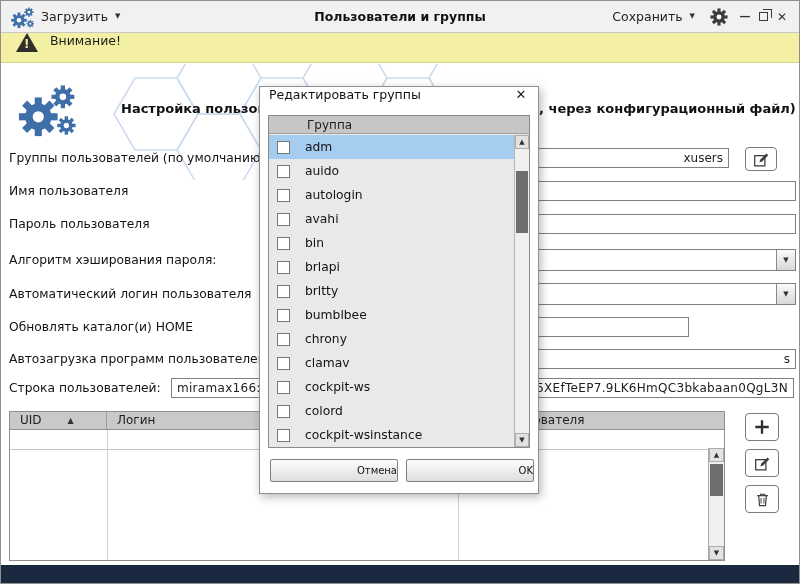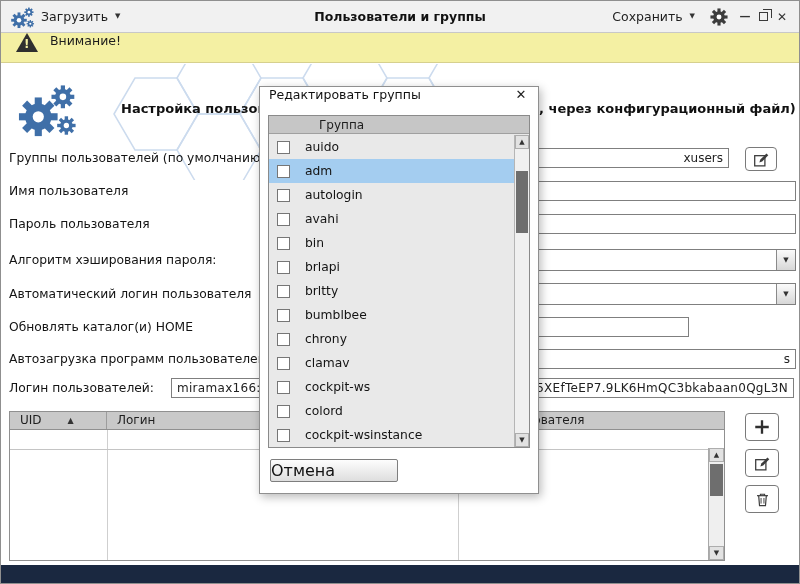--- a/index.html
+++ b/index.html
@@ -82,28 +82,28 @@
   .utable .sb-thumb { top:16px; height:32px; }
 
   
   .bottombar { position:absolute; left:0; right:0; bottom:0; height:18px; background:#1a2840; z-index:6; }
 
   
   .dialog { position:absolute; left:258px; top:85px; width:280px; height:408px; background:#fff; border:1px solid #8f8f8f; box-shadow:2px 3px 9px rgba(0,0,0,.28); z-index:30; }
   .dlg-title { height:26px; display:flex; align-items:flex-start; padding:0 9px; font-size:12.5px; color:#111; }
   .dlg-close { margin-left:auto; font-size:13px; color:#222; width:16px; text-align:center; cursor:default; }
   .dlg-list { position:absolute; left:8px; right:8px; top:28px; height:333px; border:1px solid #8a8a8a; background:#e9e9e9; overflow:hidden; }
-  .dlg-head { height:18px; line-height:18px; background:#c6c6c6; border-bottom:1px solid #a0a0a0; padding-left:50px; font-size:12px; color:#1e1e1e; }
+  .dlg-head { height:18px; line-height:18px; background:#c6c6c6; border-bottom:1px solid #a0a0a0; padding-left:38px; font-size:12px; color:#1e1e1e; }
   .dlg-rows { position:absolute; top:19px; bottom:0; left:0; right:15px; overflow:hidden; }
   .grow { height:24px; display:flex; align-items:center; padding-left:8px; gap:15px; background:#e9e9e9; font-size:12.3px; color:#141414; }
   .grow.selected { background:#a4cdf0; }
   .cb { width:13px; height:13px; min-width:13px; background:#fff; border:1px solid #767676; }
   .dlg-scroll { position:absolute; right:0; top:19px; bottom:0; width:15px; background:#f0f0f0; border-left:1px solid #b5b5b5; }
   .dlg-scroll .sb-thumb { top:36px; height:62px; }
-  .dlg-btn { position:absolute; top:372px; width:128px; height:23px; background:linear-gradient(#fdfdfd,#dedede); border:1px solid #7e7e7e; border-radius:2px; text-align:left; line-height:21px; font-size:16px; color:#111; cursor:default; }
+  .dlg-btn { position:absolute; top:372px; width:128px; height:23px; background:linear-gradient(#fdfdfd,#dedede); border:1px solid #7e7e7e; border-radius:2px; text-align:right; line-height:21px; font-size:10px; color:#111; cursor:default; }
   .dlg-cancel { left:10px; } .dlg-ok { left:146px; }
 
   svg { display:block; }
 </style>
 </head>
 <body>
 
 <svg width="0" height="0" style="position:absolute">
   <defs>
     <g id="gearg">
@@ -209,21 +209,21 @@
     </div>
 
     <div class="flabel r6">Обновлять каталог(и) HOME</div>
     <div class="field f6"></div>
 
     <div class="flabel r7">Автозагрузка программ пользователей</div>
     <div class="field tail f7">
       <span>s</span>
     </div>
 
-    <div class="flabel r8">Логин пользователей:</div>
+    <div class="flabel r8">Строка пользователей:</div>
     <div class="field split f8">
       <span>miramax166:10</span>
       <span>5XEfTeEP7.9LK6HmQC3bkabaan0QgL3N</span>
     </div>
 
     <div class="utable">
       <div class="thead">
         <div class="th th1">
           <span>UID</span>
           <span class="sort">▲</span>
@@ -268,27 +268,27 @@
   </div>
 
   <div class="dialog">
     <div class="dlg-title">
       <span>Редактировать группы</span>
       <span class="dlg-close">✕</span>
     </div>
     <div class="dlg-list">
       <div class="dlg-head">Группа</div>
       <div class="dlg-rows">
+        <div class="grow selected">
+          <span class="cb"></span>
+          <span>adm</span>
+        </div>
         <div class="grow">
           <span class="cb"></span>
           <span>auido</span>
-        </div>
-        <div class="grow selected">
-          <span class="cb"></span>
-          <span>adm</span>
         </div>
         <div class="grow">
           <span class="cb"></span>
           <span>autologin</span>
         </div>
         <div class="grow">
           <span class="cb"></span>
           <span>avahi</span>
         </div>
         <div class="grow">
@@ -328,17 +328,18 @@
           <span>cockpit-wsinstance</span>
         </div>
       </div>
       <div class="dlg-scroll">
         <div class="sb-btn sb-up">▲</div>
         <div class="sb-thumb"></div>
         <div class="sb-btn sb-down">▼</div>
       </div>
     </div>
     <div class="dlg-btn dlg-cancel">Отмена</div>
+    <div class="dlg-btn dlg-ok">OK</div>
   </div>
 
   <div class="bottombar"></div>
 
 </div>
 
 </body></html>

